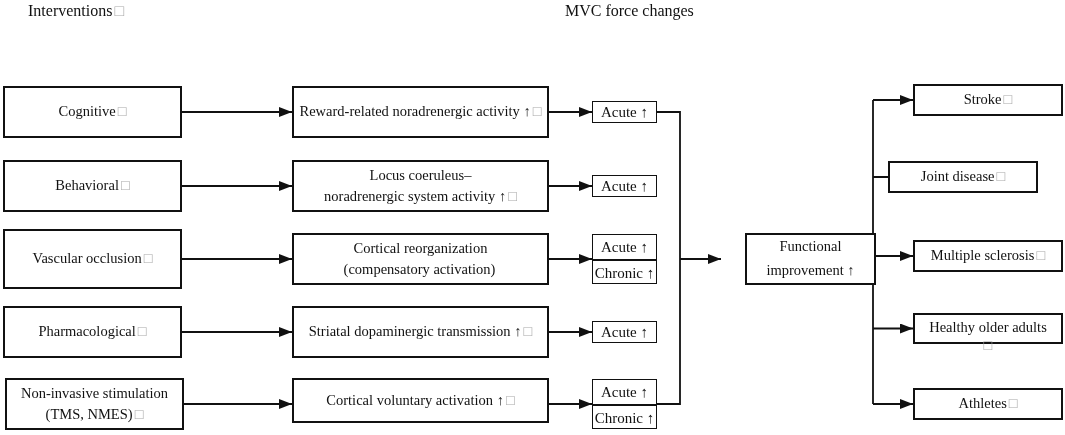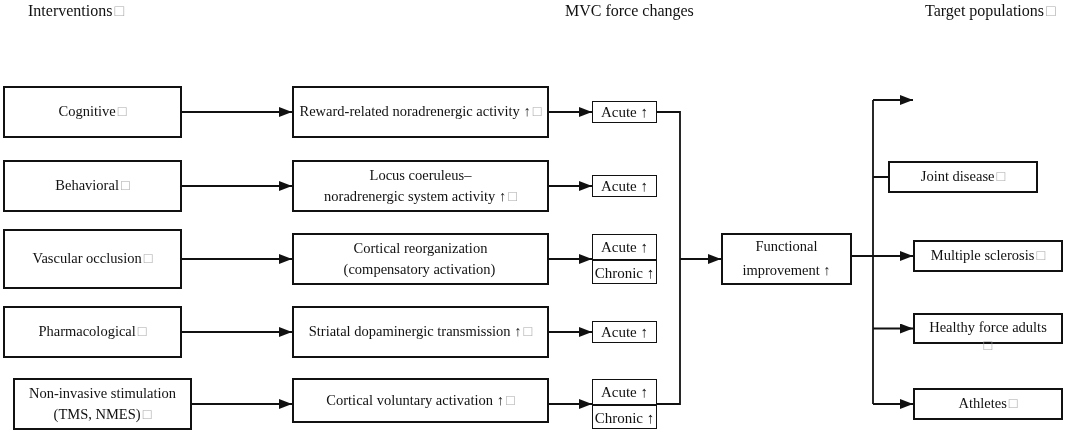--- a/index.html
+++ b/index.html
@@ -18,21 +18,21 @@
     position:absolute; top:2px;
     font-size:16px; white-space:nowrap;
   }
   .box {
     position:absolute; box-sizing:border-box;
     border:2px solid #111111; background:#ffffff;
     display:flex; align-items:center; justify-content:center;
     text-align:center; font-size:14.5px; line-height:1.45;
   }
   .pre { white-space:pre-line; }
-  .outcome-box { line-height:1.65; }
+  .outcome-box { line-height:1.65;margin-left:24px; }
 
   .mvc-box {
     position:absolute; box-sizing:border-box;
     border:1.6px solid #111111; background:#ffffff;
     font-size:15px;
   }
   .mvc-cell { display:flex; align-items:center; justify-content:center; height:100%; }
   .mvc-stack .mvc-cell { height:50%; }
   .mvc-stack .mvc-cell + .mvc-cell { border-top:2.4px solid #111111; }
 
@@ -70,35 +70,34 @@
     <path d="M852,256 H913" marker-end="url(#arr)"></path>
     <path d="M873,100 V404"></path>
     <path d="M873,100 H913" marker-end="url(#arr)"></path>
     <path d="M873,177 H913" marker-end="url(#arr)"></path>
     <path d="M873,328.5 H913" marker-end="url(#arr)"></path>
     <path d="M873,404 H913" marker-end="url(#arr)"></path>
   </svg>
 
   <div class="hdr" style="left:28px"><span>Interventions</span><span class="ph">□</span></div>
   <div class="hdr" style="left:565px"><span>MVC force changes</span></div>
-  <div class="hdr" style="left:925px"><span>Target populations</span><span class="ph">□</span></div>
 
   <div class="box" style="left:3px;top:86px;width:179px;height:52px">
       <div><span class="pre">Cognitive</span><span class="ph">□</span></div>
     </div>
   <div class="box" style="left:3px;top:160px;width:179px;height:52px">
       <div><span class="pre">Behavioral</span><span class="ph">□</span></div>
     </div>
   <div class="box" style="left:3px;top:229px;width:179px;height:60px">
       <div><span class="pre">Vascular occlusion</span><span class="ph">□</span></div>
     </div>
   <div class="box" style="left:3px;top:306px;width:179px;height:52px">
       <div><span class="pre">Pharmacological</span><span class="ph">□</span></div>
     </div>
-  <div class="box" style="left:13px;top:378px;width:179px;height:52px">
+  <div class="box" style="left:5px;top:378px;width:179px;height:52px">
       <div><span class="pre">Non-invasive stimulation
 (TMS, NMES)</span><span class="ph">□</span></div>
     </div>
 
   <div class="box" style="left:292px;top:86px;width:257px;height:52px">
       <div><span class="pre">Reward-related noradrenergic activity ↑</span><span class="ph">□</span></div>
     </div>
   <div class="box" style="left:292px;top:160px;width:257px;height:52px">
       <div><span class="pre">Locus coeruleus–
 noradrenergic system activity ↑</span><span class="ph">□</span></div>
@@ -144,24 +143,27 @@
     <div class="mvc-cell">
         <span>Chronic ↑</span>
       </div>
   </div>
 
   <div class="box outcome-box" style="left:721px;top:233px;width:131px;height:52px">
       <div><span class="pre">Functional
 improvement ↑</span></div>
     </div>
 
+  <div class="box" style="left:913px;top:84px;width:150px;height:32px">
+      <div><span>Stroke</span><span class="ph">□</span></div>
+    </div>
   <div class="box" style="left:888px;top:161px;width:150px;height:32px">
       <div><span>Joint disease</span><span class="ph">□</span></div>
     </div>
   <div class="box" style="left:913px;top:240px;width:150px;height:32px">
       <div><span>Multiple sclerosis</span><span class="ph">□</span></div>
     </div>
-  <div class="box pop-healthy" style="left:913px;top:313px;width:150px;height:31px"><span>Healthy force adults</span><span class="ph ph-block">□</span></div>
+  <div class="box pop-healthy" style="left:913px;top:313px;width:150px;height:31px"><span>Healthy older adults</span><span class="ph ph-block">□</span></div>
   <div class="box" style="left:913px;top:388px;width:150px;height:32px">
       <div><span>Athletes</span><span class="ph">□</span></div>
     </div>
 
 </div>
 
 </body></html>

